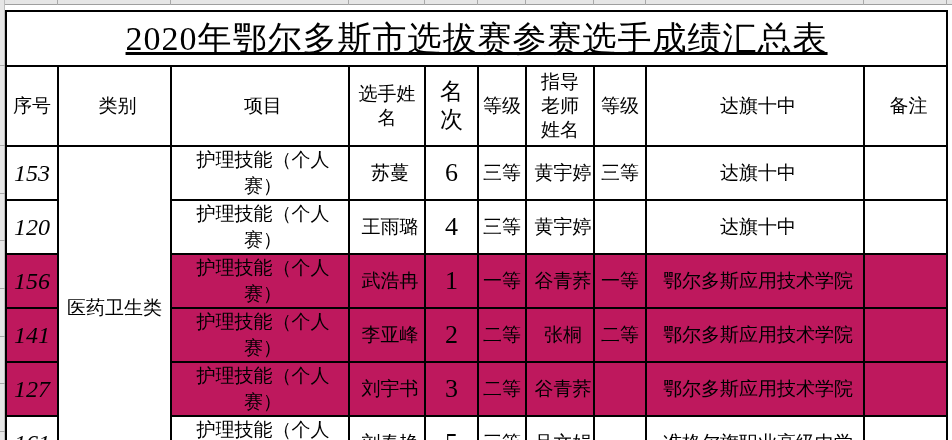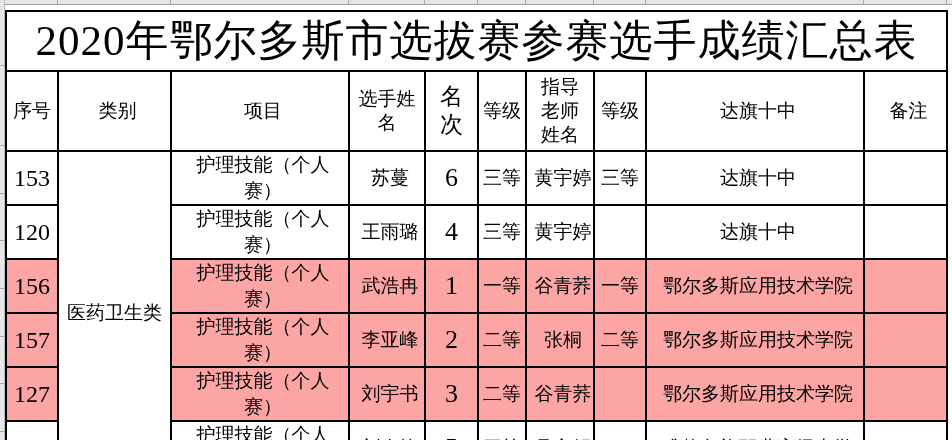--- a/index.html
+++ b/index.html
@@ -11,29 +11,29 @@
   .strip-left{position:absolute;left:0;top:0;width:5px;height:440px;background:#e6e6e6;
               border-right:1px solid #bdbdbd;box-sizing:border-box;}
   .vline{position:absolute;top:0;width:1px;height:5px;background:#a9a9a9;}
   .hline{position:absolute;left:0;width:5px;height:1px;background:#a9a9a9;}
   .bline{position:absolute;top:431px;width:1px;height:9px;background:#d2d2d2;}
   
   table.grid{position:absolute;left:5px;top:10px;width:941px;border-collapse:collapse;
              table-layout:fixed;}
   table.grid td,table.grid th{border:2px solid #000;overflow:hidden;vertical-align:middle;
              text-align:center;padding:0;font-weight:normal;}
-  .titlecell{font-size:43px;font-weight:bold;letter-spacing:1px;}
+  .titlecell{font-size:34px;font-weight:bold;letter-spacing:1px;text-decoration:underline;}
   tr.hdr th{font-size:19px;line-height:24px;white-space:pre-line;}
   tr.hdr th.big{font-size:23px;line-height:28px;}
   .left{text-align:center;padding-left:6px !important;}
   td.txt{font-size:19px;}
-  td.num{font-size:24px;}
+  td.num{font-size:24px;font-style:italic;}
   td.rank{font-size:26px;}
   td.cat{font-size:19px;background:#ffffff;}
-  tr.hl td{background:#fca5a5;margin-left:21px;}
+  tr.hl td{background:#be185d;margin-left:21px;}
 </style>
 </head>
 <body>
 
 <div class="sheet">
 
   <div class="strip-top">
     <div class="vline" style="left:57px"></div>
     <div class="vline" style="left:170px"></div>
     <div class="vline" style="left:348px"></div>
@@ -135,21 +135,21 @@
       <td class="txt left">武浩冉</td>
       <td class="rank">1</td>
       <td class="txt">一等</td>
       <td class="txt left">谷青荞</td>
       <td class="txt">一等</td>
       <td class="txt left">鄂尔多斯应用技术学院</td>
       <td class="txt"></td>
     </tr>
 
     <tr class="datarow hl" style="height:48px">
-      <td class="num">157</td>
+      <td class="num">141</td>
       <td class="txt left">护理技能（个人赛）</td>
       <td class="txt left">李亚峰</td>
       <td class="rank">2</td>
       <td class="txt">二等</td>
       <td class="txt left">张桐</td>
       <td class="txt">二等</td>
       <td class="txt left">鄂尔多斯应用技术学院</td>
       <td class="txt"></td>
     </tr>
 

